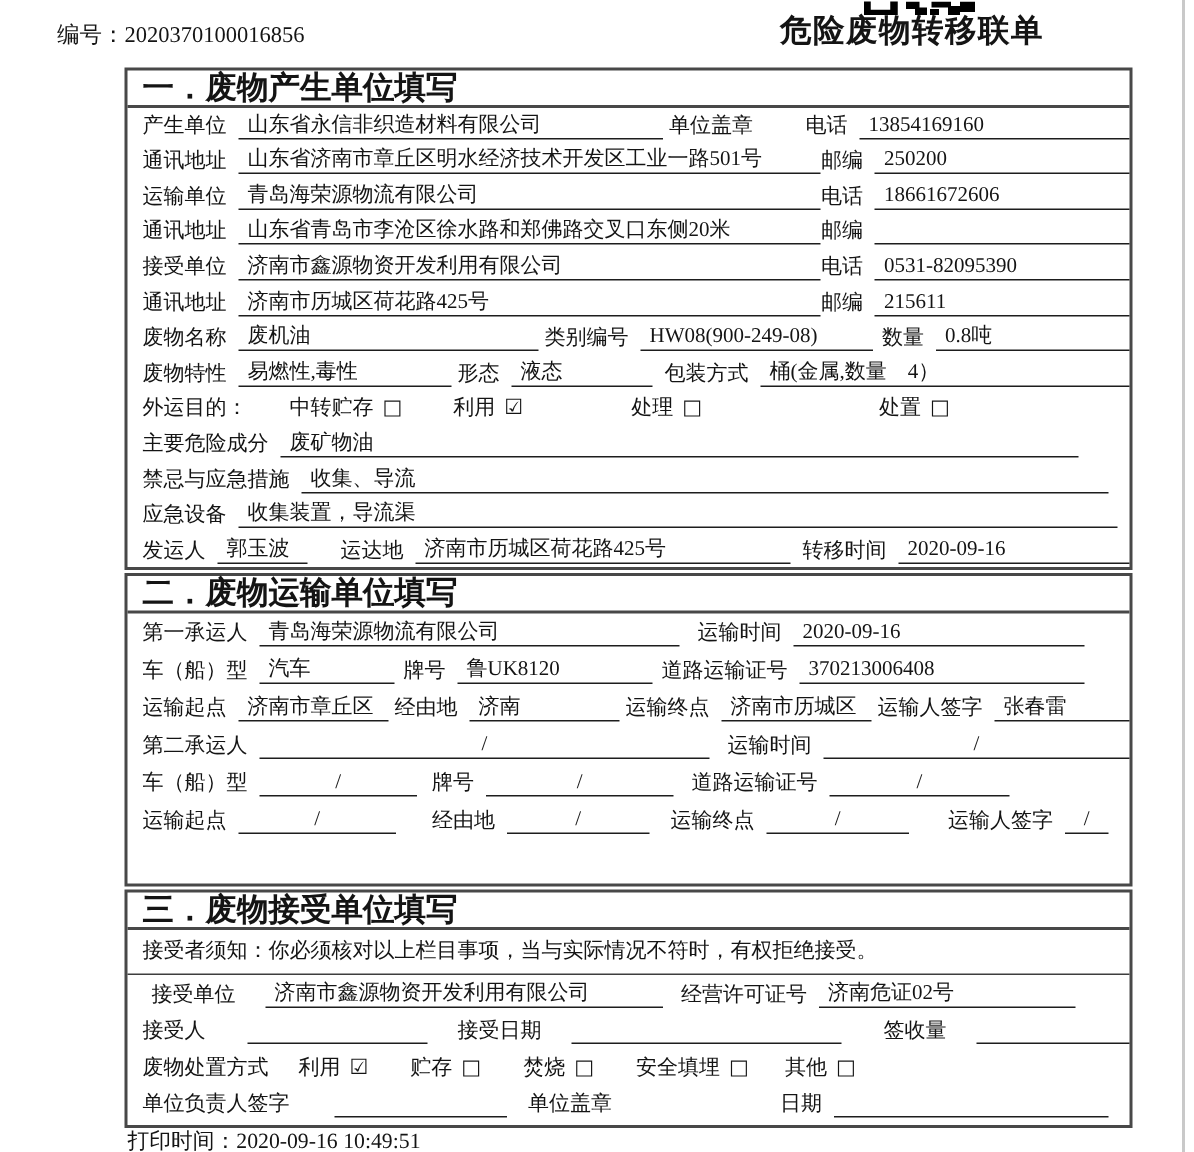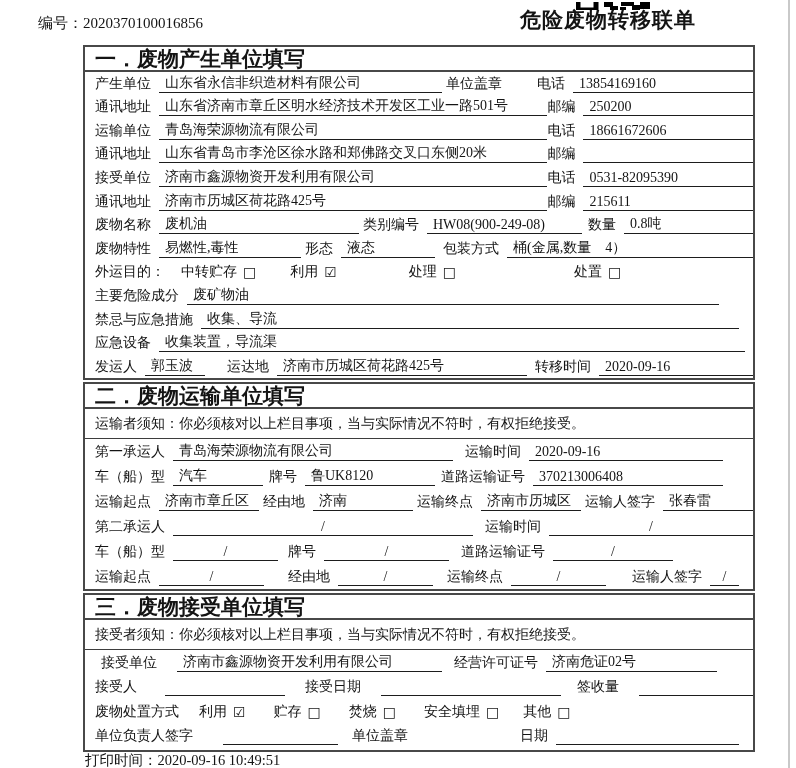--- a/index.html
+++ b/index.html
@@ -44,21 +44,21 @@
   }
   .ctr{text-align:center;padding:0;}
   .fx{flex:1;}
   .cbx{font-family:"DejaVu Sans","Liberation Sans",sans-serif;font-size:14px;margin-left:6px;line-height:17px;}
   .mla{margin-left:auto;}
   .w60{width:60px}.w90{width:90px}.w94{width:94px}.w95{width:95px}.w100{width:100px}
   .w105{width:105px}.w115{width:115px}.w120{width:120px}.w125{width:125px}.w130{width:130px}
   .w142{width:142px}.w155{width:155px}.w180{width:180px}.w200{width:200px}.w250{width:250px}
   .w265{width:265px}.w280{width:280px}.w283{width:283px}.w300{width:300px}.w413{width:413px}
   .ml4{margin-left:4px}.ml6{margin-left:6px}.ml8{margin-left:8px}.ml10{margin-left:10px}
-  .ml12{margin-left:12px}.ml14{margin-left:14px}.ml16{margin-left:16px}.ml20{margin-left:20px}
+  .ml12{margin-left:12px}.ml14{margin-left:14px}.ml16{margin-left:28px}.ml20{margin-left:20px}
   .ml22{margin-left:22px}.ml24{margin-left:24px}.ml26{margin-left:26px}.ml28{margin-left:28px}
   .ml34{margin-left:34px}.ml72{margin-left:72px}.ml112{margin-left:112px}.ml118{margin-left:118px}
   .mr8{margin-right:8px}.mr14{margin-right:14px}.mr30{margin-right:30px}.mr34{margin-right:34px}.mr36{margin-right:36px}
 
   .ftr{position:absolute;left:85px;top:751px;font-size:14.5px;white-space:nowrap;}
 </style>
 </head>
 <body>
 
 <div class="page">
@@ -176,21 +176,20 @@
       <span class="val w60">郭玉波</span>
       <span class="lbl ml22">运达地</span>
       <span class="val w250">济南市历城区荷花路425号</span>
       <span class="lbl ml8">转移时间</span>
       <span class="val fx">2020-09-16</span>
     </div>
   </div>
 
   <div class="box" id="s2">
     <div class="shdr">二．废物运输单位填写</div>
-    <div class="notice">运输者须知：你必须核对以上栏目事项，当与实际情况不符时，有权拒绝接受。</div>
 
     <div class="frow">
       <span class="lbl">第一承运人</span>
       <span class="val w280">青岛海荣源物流有限公司</span>
       <span class="lbl ml12">运输时间</span>
       <span class="val fx mr30">2020-09-16</span>
     </div>
 
     <div class="frow">
       <span class="lbl">车（船）型</span>

